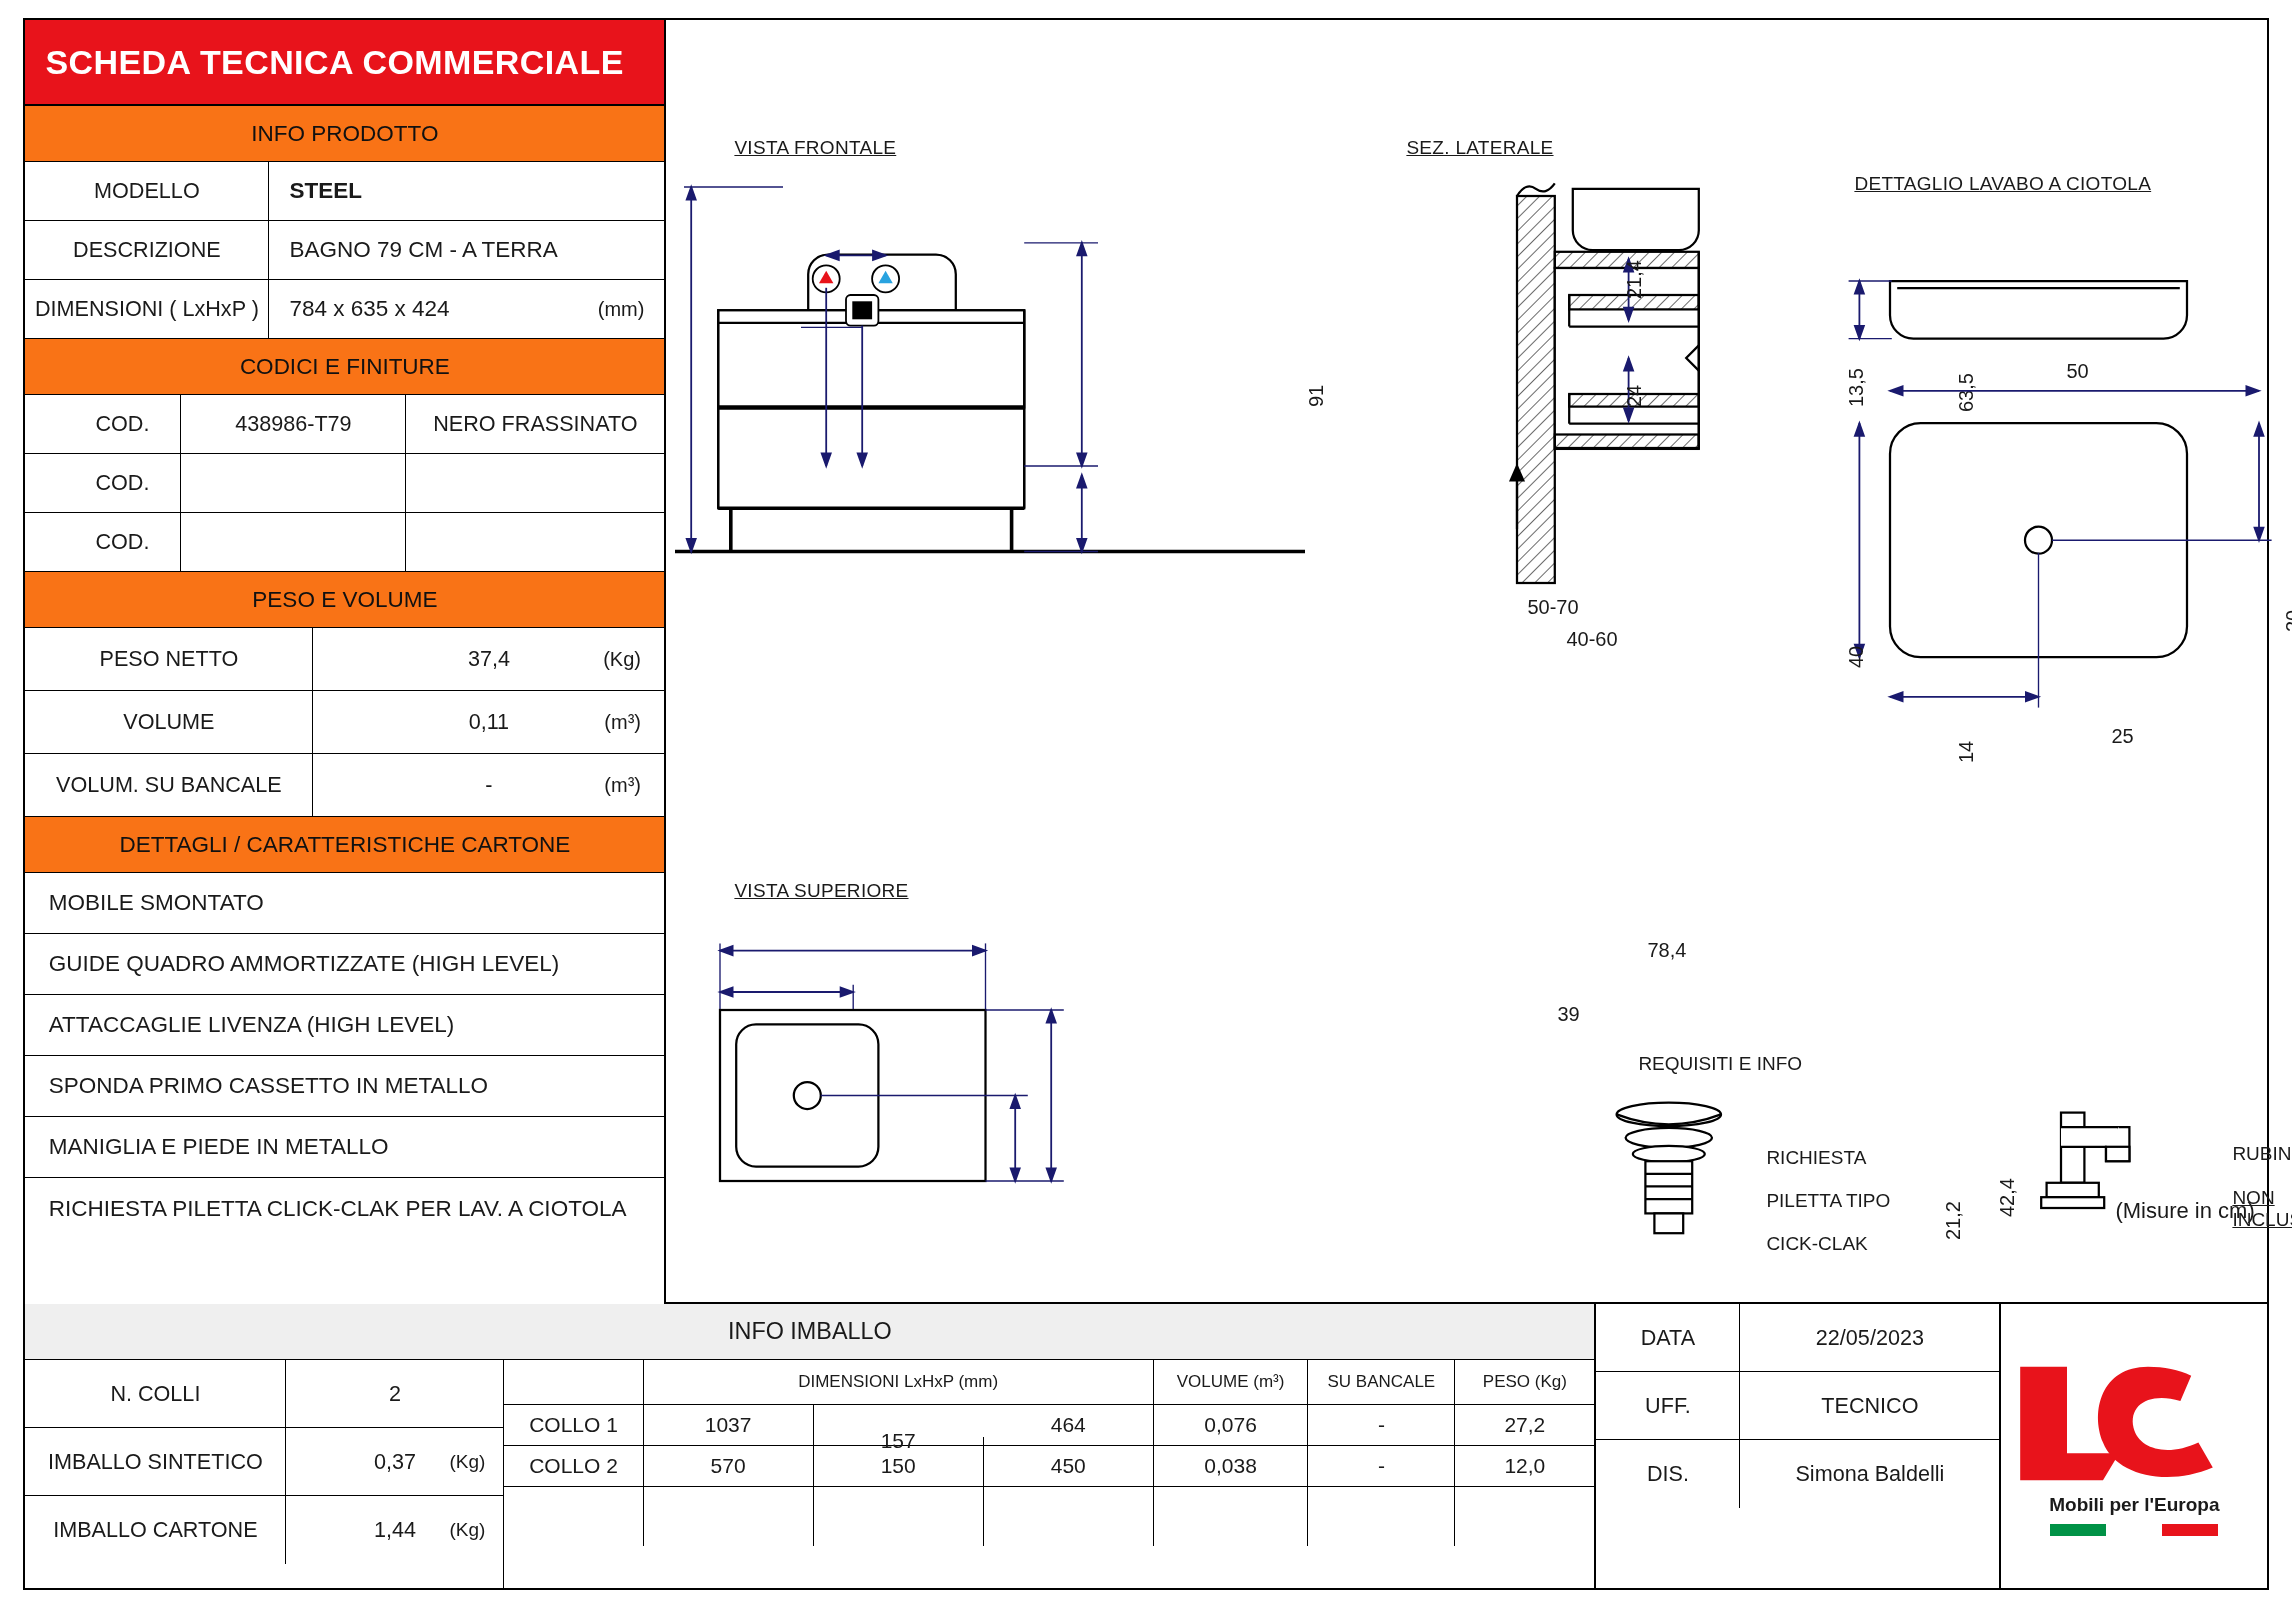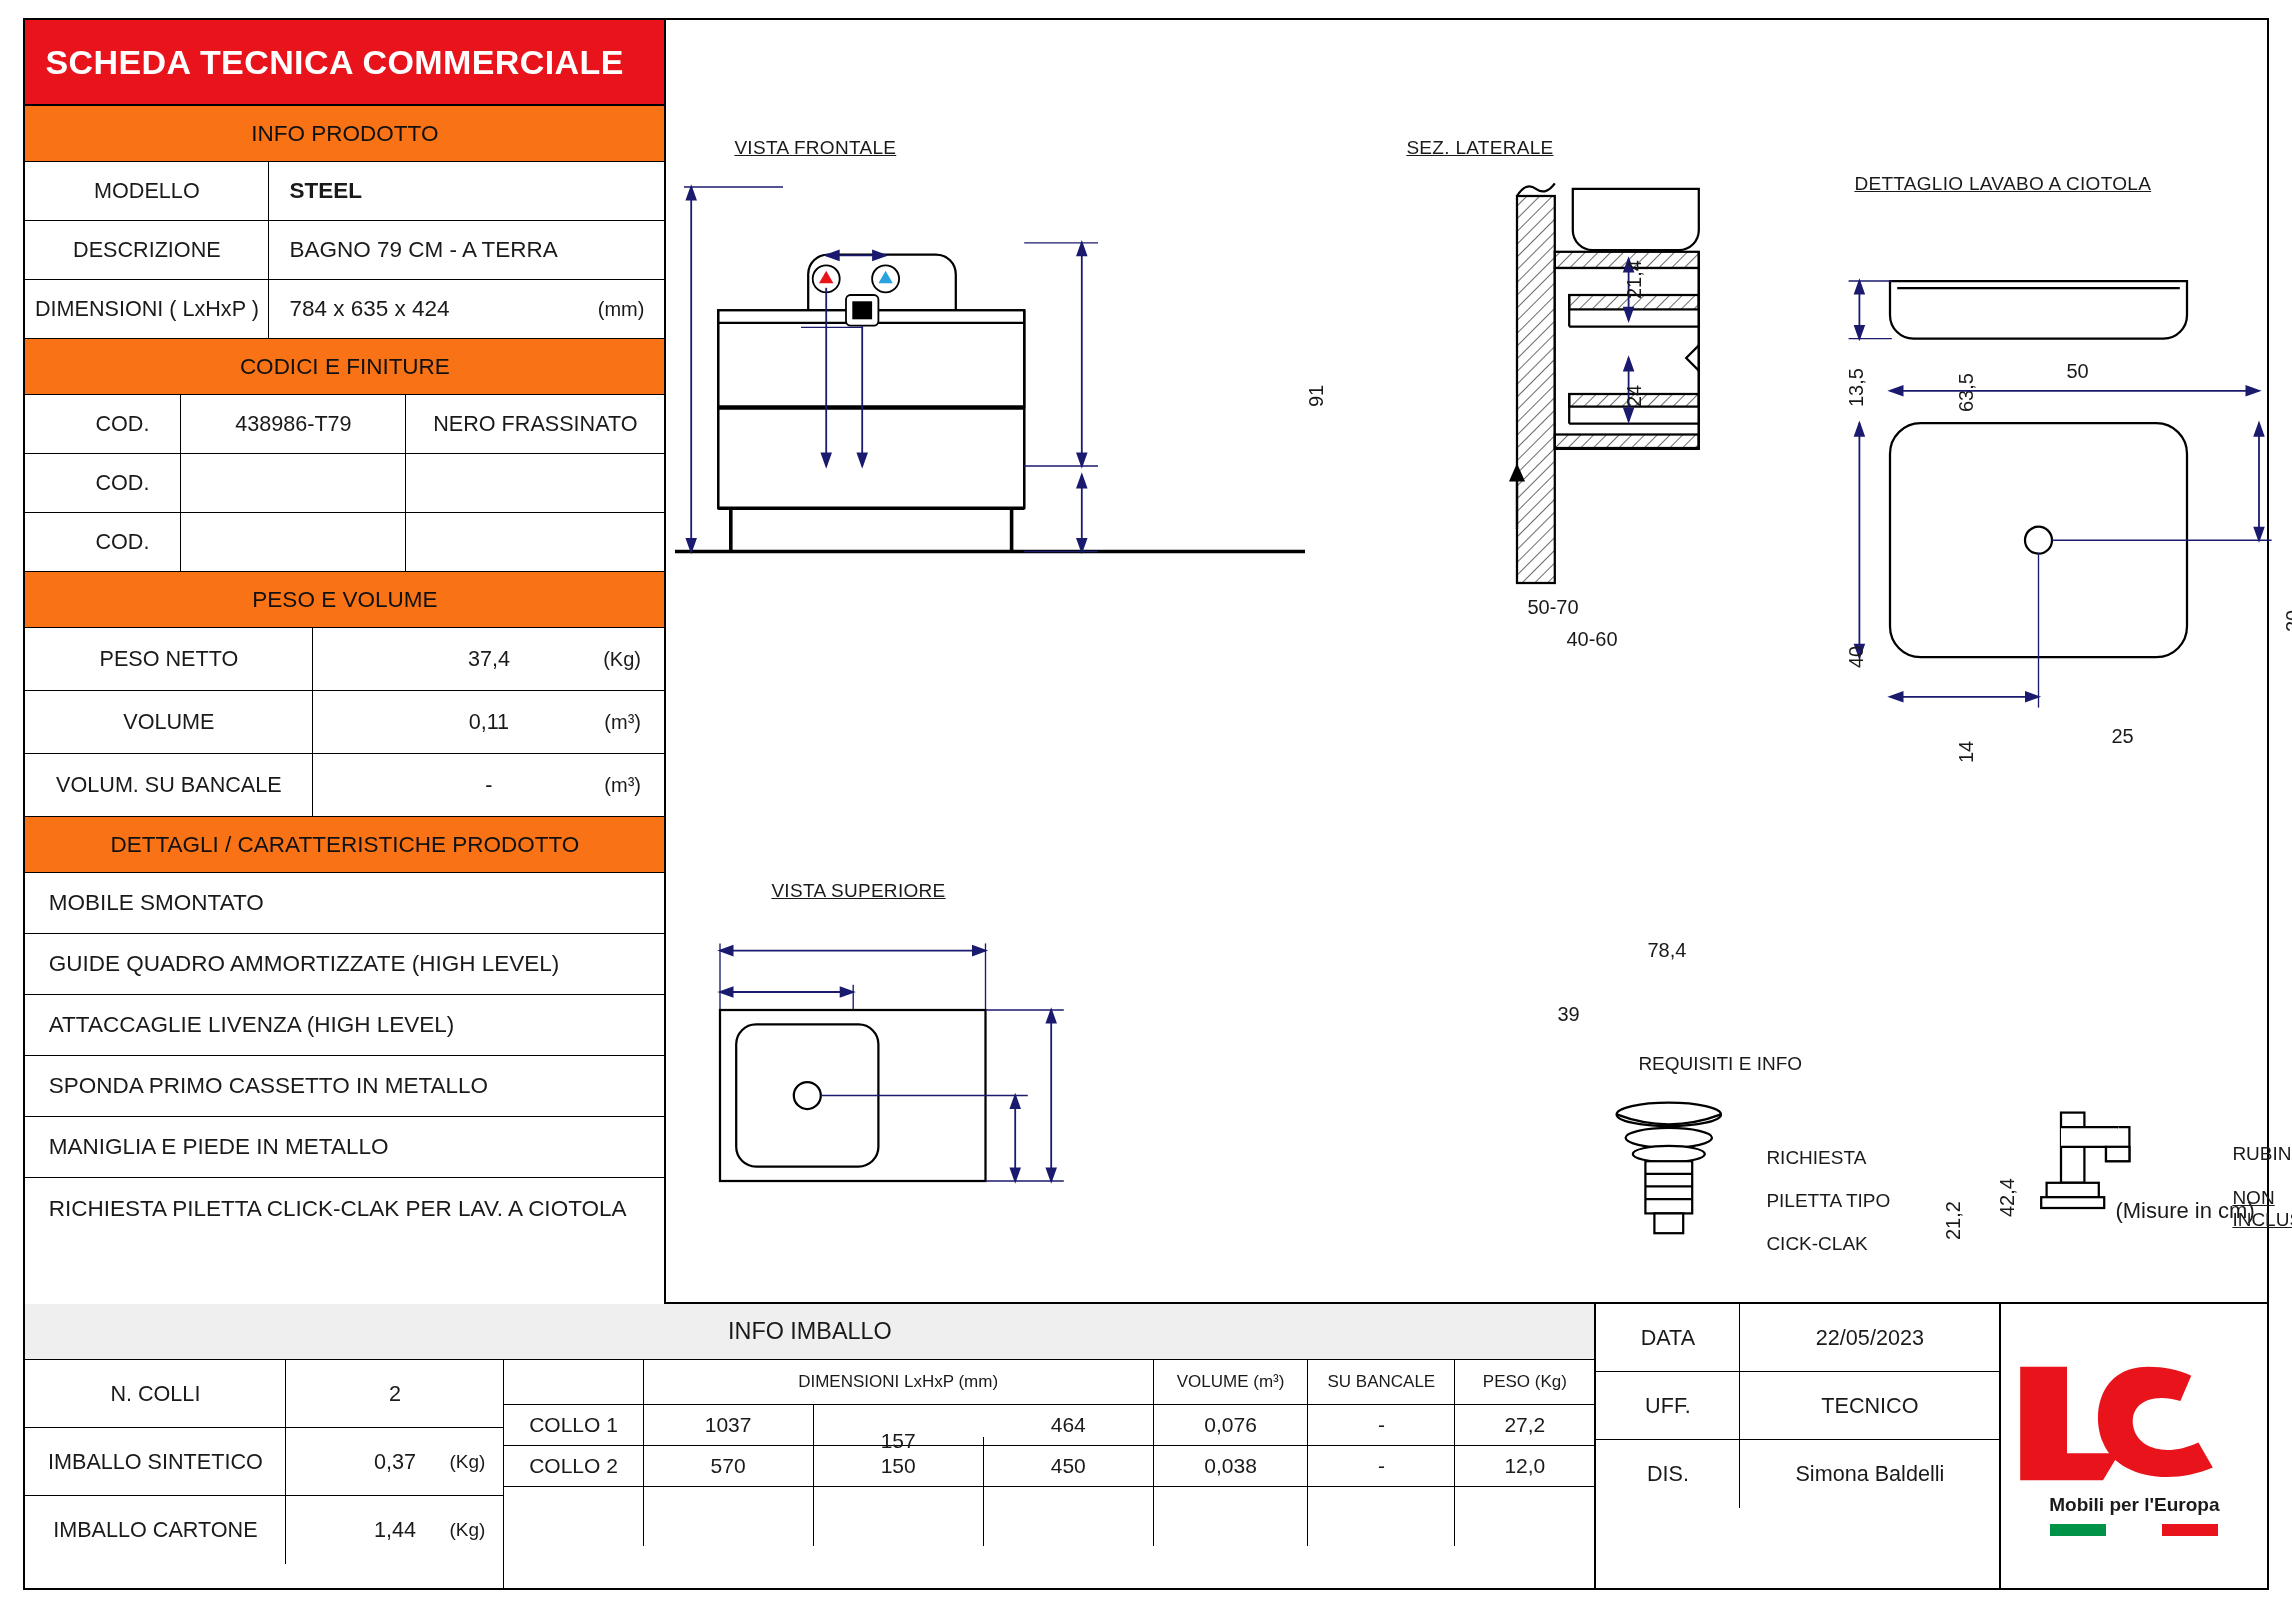--- a/index.html
+++ b/index.html
@@ -173,36 +173,36 @@
       </div>
     </div>
     <div class="pvrow">
       <div class="p1">VOLUM. SU BANCALE</div>
       <div class="p2">
         <span>-</span>
         <span class="unit">(m³)</span>
       </div>
     </div>
 
-    <div class="sec-head">DETTAGLI / CARATTERISTICHE PRODOTTO</div>
+    <div class="sec-head">DETTAGLI / CARATTERISTICHE CARTONE</div>
 
     <div class="detrow">MOBILE SMONTATO</div>
     <div class="detrow">GUIDE QUADRO AMMORTIZZATE (HIGH LEVEL)</div>
     <div class="detrow">ATTACCAGLIE LIVENZA (HIGH LEVEL)</div>
     <div class="detrow">SPONDA PRIMO CASSETTO IN METALLO</div>
     <div class="detrow">MANIGLIA E PIEDE IN METALLO</div>
     <div class="detrow last">RICHIESTA PILETTA CLICK-CLAK PER LAV. A CIOTOLA</div>
   </div>
 
   <div class="rightarea">
 
     <div class="vlabel" style="left:68px; top:117px;">VISTA FRONTALE</div>
     <div class="vlabel" style="left:740px; top:117px;">SEZ. LATERALE</div>
     <div class="vlabel" style="left:1188px; top:153px;">DETTAGLIO LAVABO A CIOTOLA</div>
-    <div class="vlabel" style="left:68px; top:860px;margin-left:37px;">VISTA SUPERIORE</div>
+    <div class="vlabel" style="left:68px; top:860px;">VISTA SUPERIORE</div>
     <div style="position:absolute; left:972px; top:1033px; font-size:19px;">REQUISITI E INFO</div>
     <div style="position:absolute; left:1449px; top:1178px; font-size:22px;">(Misure in cm)</div>
 
     <svg width="648" height="684" style="position:absolute; left:9px; top:149px;" viewBox="0 0 720 760">
       <g stroke="#000" fill="none" stroke-width="2.5">
 
         <path d="M170,95 h120 a22,22 0 0 1 22,22 v40 h-164 v-40 a22,22 0 0 1 22,-22 z" fill="#fff"></path>
 
         <rect x="48" y="157" width="340" height="220" fill="#fff"></rect>
         <rect x="48" y="157" width="340" height="108" fill="#fff"></rect>

